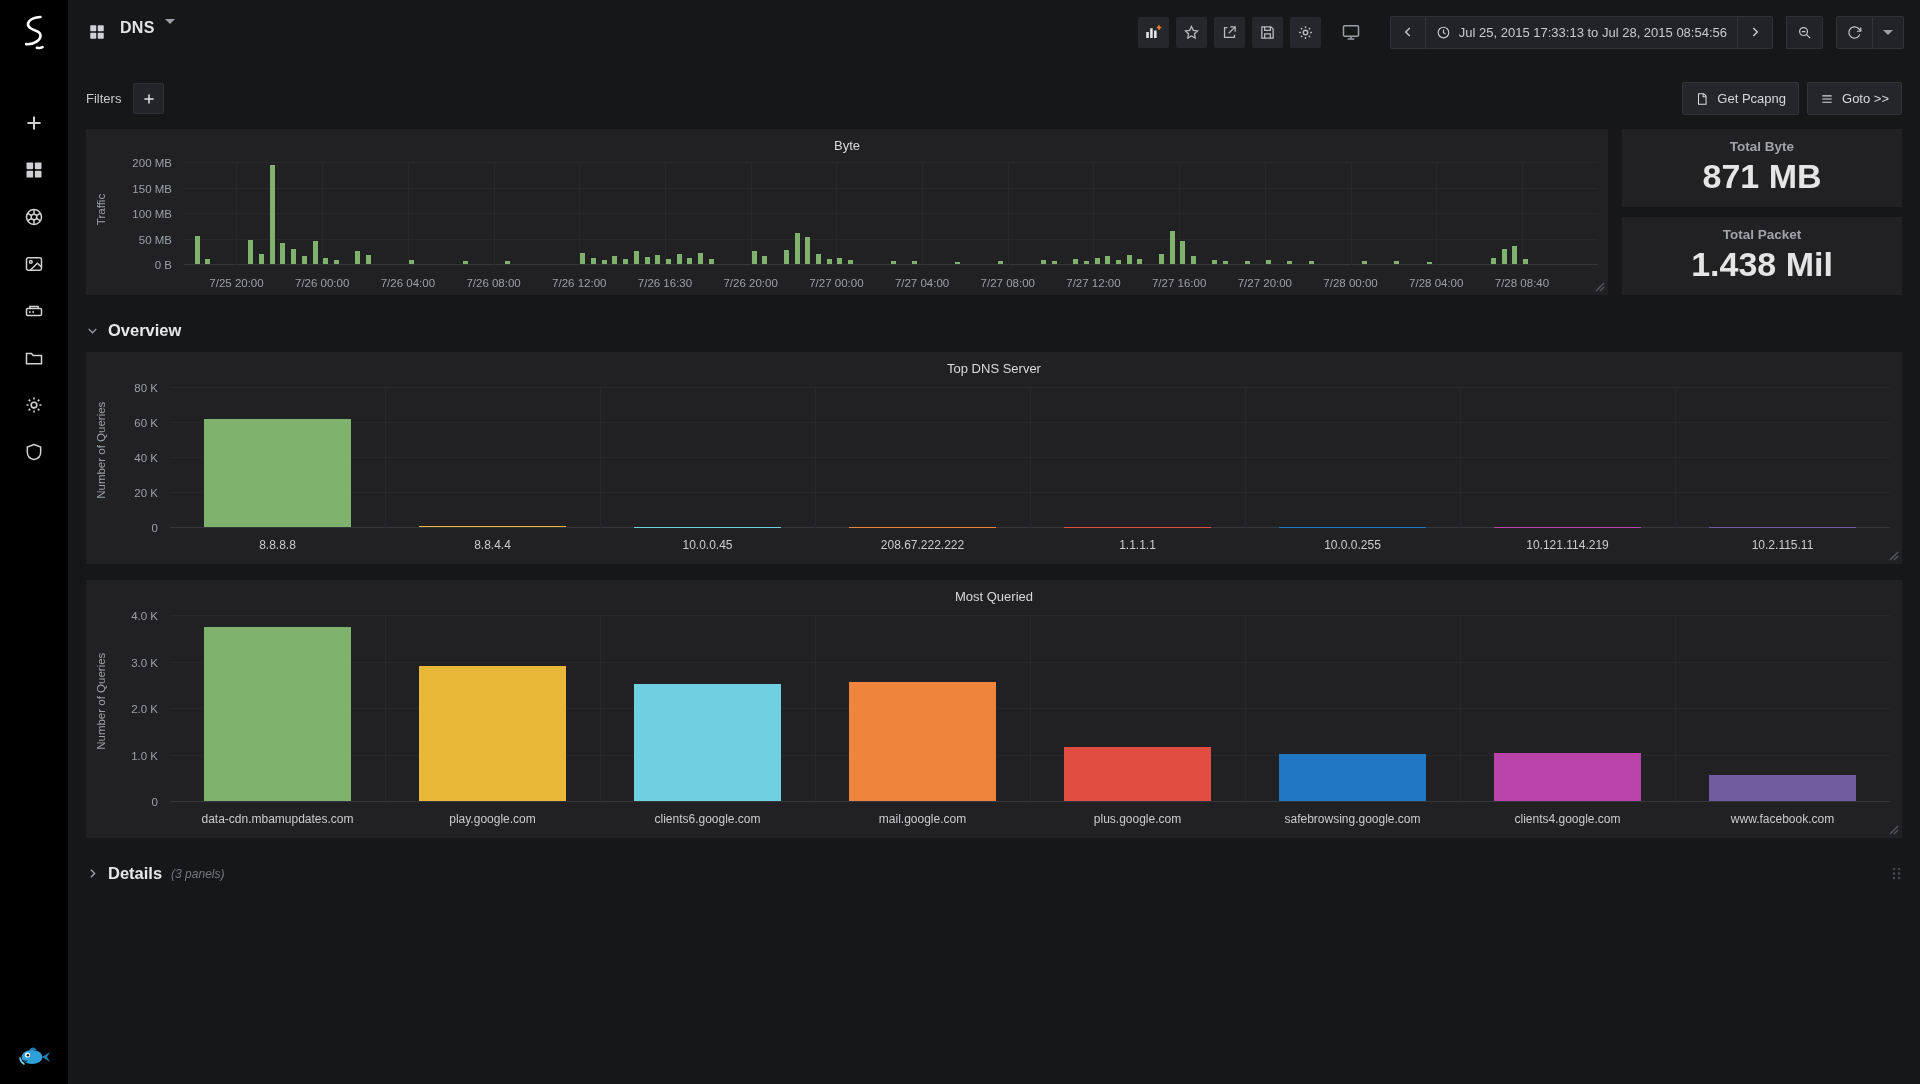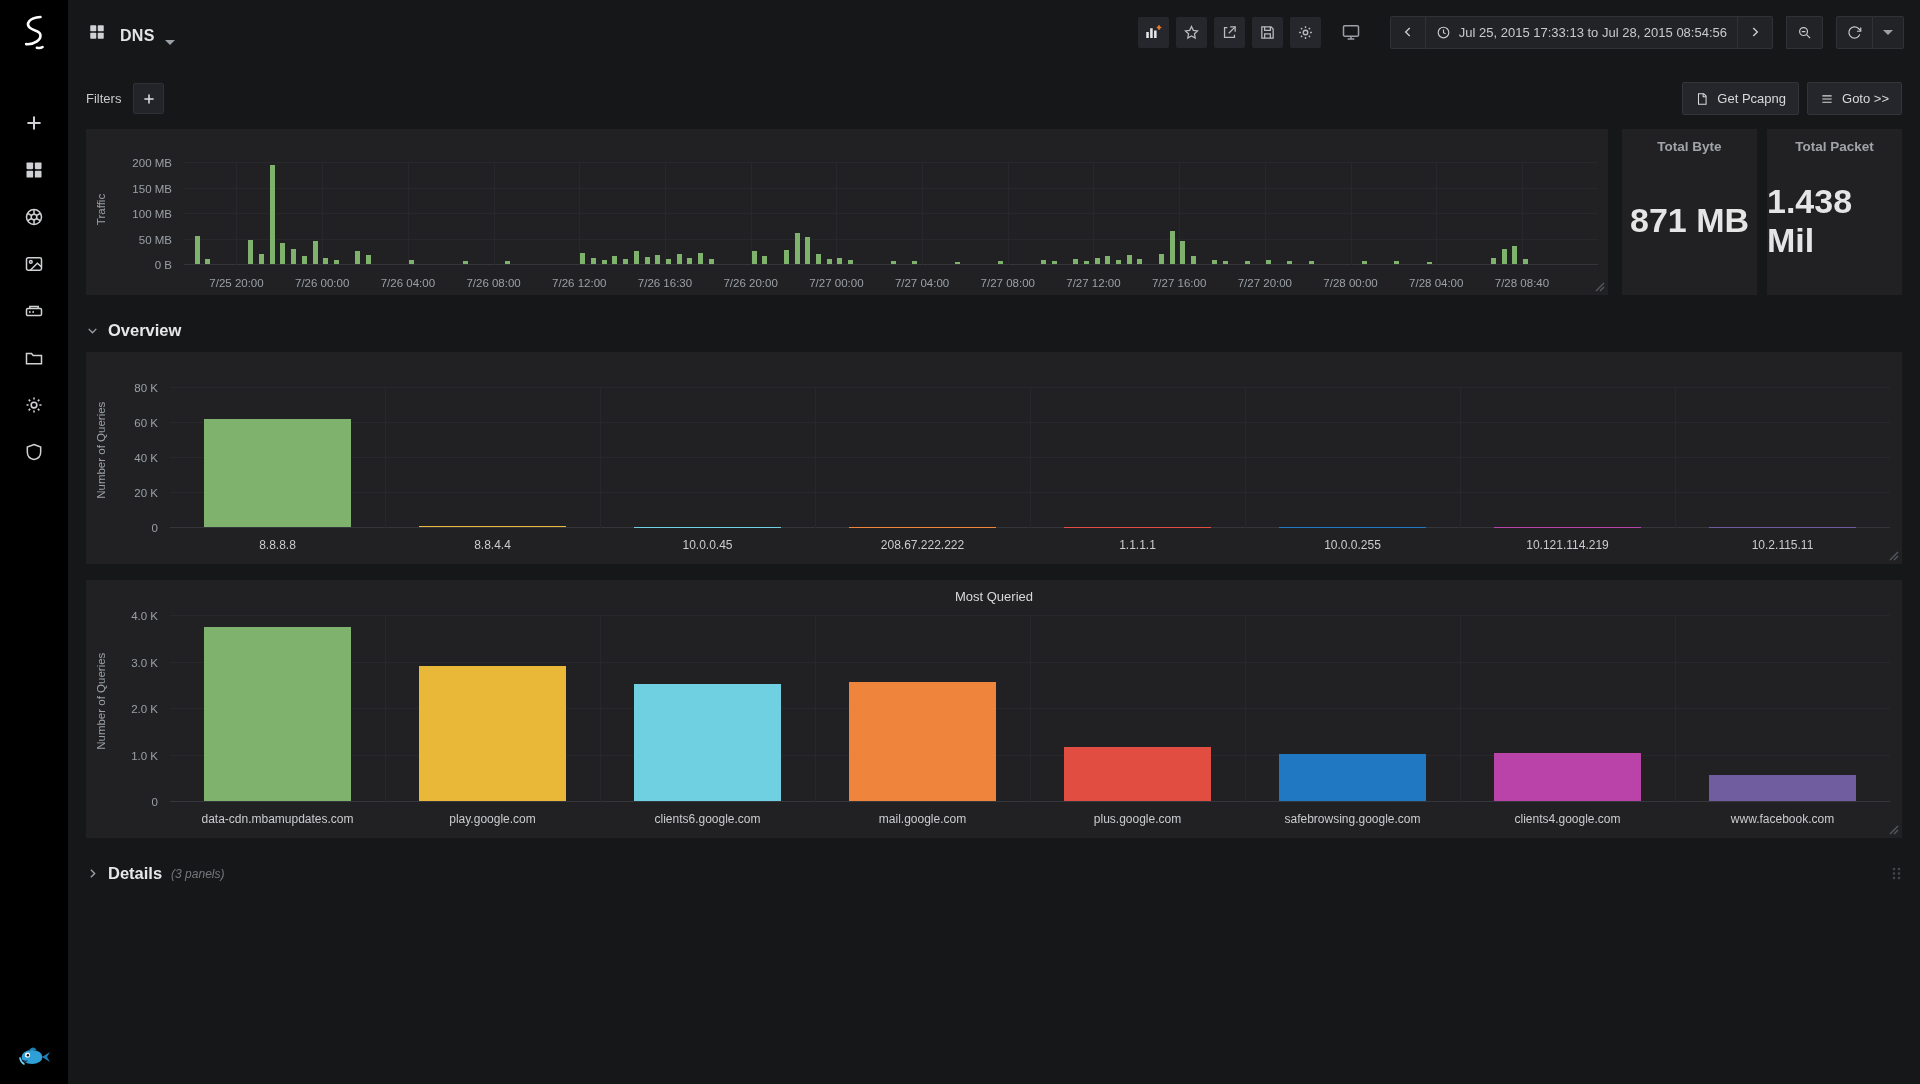--- a/index.html
+++ b/index.html
@@ -11,21 +11,21 @@
     display:flex; flex-direction:column; align-items:center; }
   .side-logo { margin-top:12px; color:#fff; }
   .side-icons { margin-top:58px; display:flex; flex-direction:column; gap:21px; align-items:center; }
   .side-btn { width:26px; height:26px; display:flex; align-items:center; justify-content:center;
     color:#cfd1d4; cursor:pointer; }
   .side-fish { position:absolute; bottom:12px; left:50%; transform:translateX(-50%); cursor:pointer; }
 
   
   .main { margin-left:68px; }
   .navbar { height:64px; display:flex; align-items:center; padding:0 16px; background:#161719; }
-  .nav-left { display:flex; align-items:flex-end; gap:10px; }
+  .nav-left { display:flex; align-items:flex-start; gap:10px; }
   .nav-title { font-size:16px; font-weight:700; color:#e3e4e6; letter-spacing:.3px; }
   .caret { width:0; height:0; border-left:5px solid transparent; border-right:5px solid transparent;
     border-top:5px solid #9aa0a6; display:inline-block; }
   .nav-spacer { flex:1; }
   .nav-right { display:flex; align-items:center; gap:7px; }
   .nav-icon-btn { width:31px; height:31px; display:flex; align-items:center; justify-content:center;
     background:#26272c; border-radius:2px; color:#b9bbbe; cursor:pointer; }
   .nav-icon-btn.plain { background:transparent; color:#9aa0a6; margin:0 8px; }
   .btn-group { display:flex; margin-left:8px; }
   .tg-btn { background:#222327; border:1px solid #303238; border-left-width:0; height:33px;
@@ -40,21 +40,21 @@
   .filters-label { font-size:13px; color:#c9cacc; }
   .sq-btn { width:31px; height:31px; background:#232429; border:1px solid #2e3036; border-radius:2px;
     display:flex; align-items:center; justify-content:center; color:#e0e1e3; cursor:pointer; }
   .right-actions { margin-left:auto; display:flex; gap:8px; }
   .btn { display:flex; gap:8px; align-items:center; background:#25262b; border:1px solid #323439;
     border-radius:2px; padding:0 12px; height:33px; font-size:13px; color:#d8d9da; cursor:pointer; }
 
   .top-section { display:flex; gap:14px; margin-top:14px; }
   .panel { position:relative; background:#212124; }
   .panel-byte { flex:1; height:166px; }
-  .stats-col { width:280px; display:flex; flex-direction:row; gap:10px; }
+  .stats-col { width:280px; display:flex; flex-direction:column; gap:10px; }
   .stat-panel { flex:1; display:flex; flex-direction:column; align-items:center; }
   .stat-title { margin-top:10px; font-size:13.5px; font-weight:700; color:#a0a4a9; }
   .stat-value { flex:1; display:flex; align-items:center; font-size:34px; font-weight:700; color:#e5e5e5; padding-bottom:8px; }
 
   .panel-title { text-align:center; padding-top:9px; font-size:13px; font-weight:500; color:#d8d9da; }
 
   .row-header { display:flex; align-items:center; gap:9px; margin:26px 0 12px 0; cursor:pointer; }
   .row-title { font-size:16.5px; font-weight:700; color:#e6e7e9; }
   .row-suffix { font-size:12px; font-style:italic; color:#74777d; font-weight:400; }
   .chev { color:#9aa0a6; display:flex; }
@@ -278,20 +278,21 @@
           <svg width="14" height="14" viewBox="0 0 24 24" fill="none" stroke="currentColor" stroke-width="2">
               <path d="M4 6.5h16M4 12h16M4 17.5h16"></path>
             </svg>
           <span>Goto &gt;&gt;</span>
         </span>
       </div>
     </div>
 
     <div class="top-section">
       <section class="panel panel-byte chart-byte">
+        <h2 class="panel-title">Byte</h2>
         <span class="ylabel">Traffic</span>
         <div class="y-ticks">
             <div class="y-tick" style="bottom: 0%;">0 B</div>
             <div class="y-tick" style="bottom: 25%;">50 MB</div>
             <div class="y-tick" style="bottom: 50%;">100 MB</div>
             <div class="y-tick" style="bottom: 75%;">150 MB</div>
             <div class="y-tick" style="bottom: 100%;">200 MB</div>
           </div>
         <div class="plot">
             <div class="gridline-h base" style="bottom: 0%;"></div>
@@ -421,20 +422,21 @@
     <div class="row-header">
       <span class="chev">
         <svg width="13" height="13" viewBox="0 0 24 24" fill="none" stroke="currentColor" stroke-width="2.6">
             <polyline points="5 9 12 16 19 9"></polyline>
           </svg>
       </span>
       <span class="row-title">Overview</span>
     </div>
 
     <section class="panel panel-topdns chart-cat">
+      <h2 class="panel-title">Top DNS Server</h2>
       <span class="ylabel">Number of Queries</span>
       <div class="y-ticks">
           <div class="y-tick" style="bottom: 0%;">0</div>
           <div class="y-tick" style="bottom: 25%;">20 K</div>
           <div class="y-tick" style="bottom: 50%; text-align: right;">40 K</div>
           <div class="y-tick" style="bottom: 75%;">60 K</div>
           <div class="y-tick" style="bottom: 100%;">80 K</div>
         </div>
       <div class="plot">
           <div class="gridline-h base" style="bottom: 0%;"></div>

